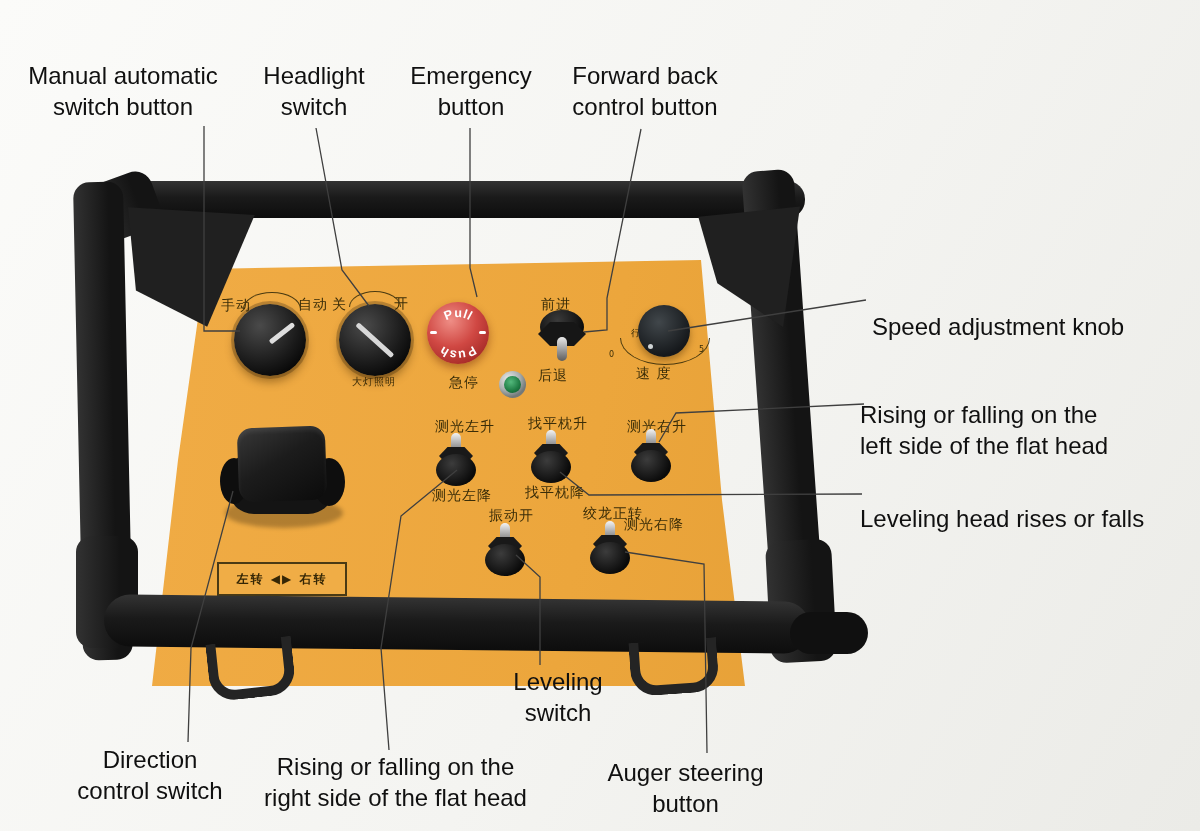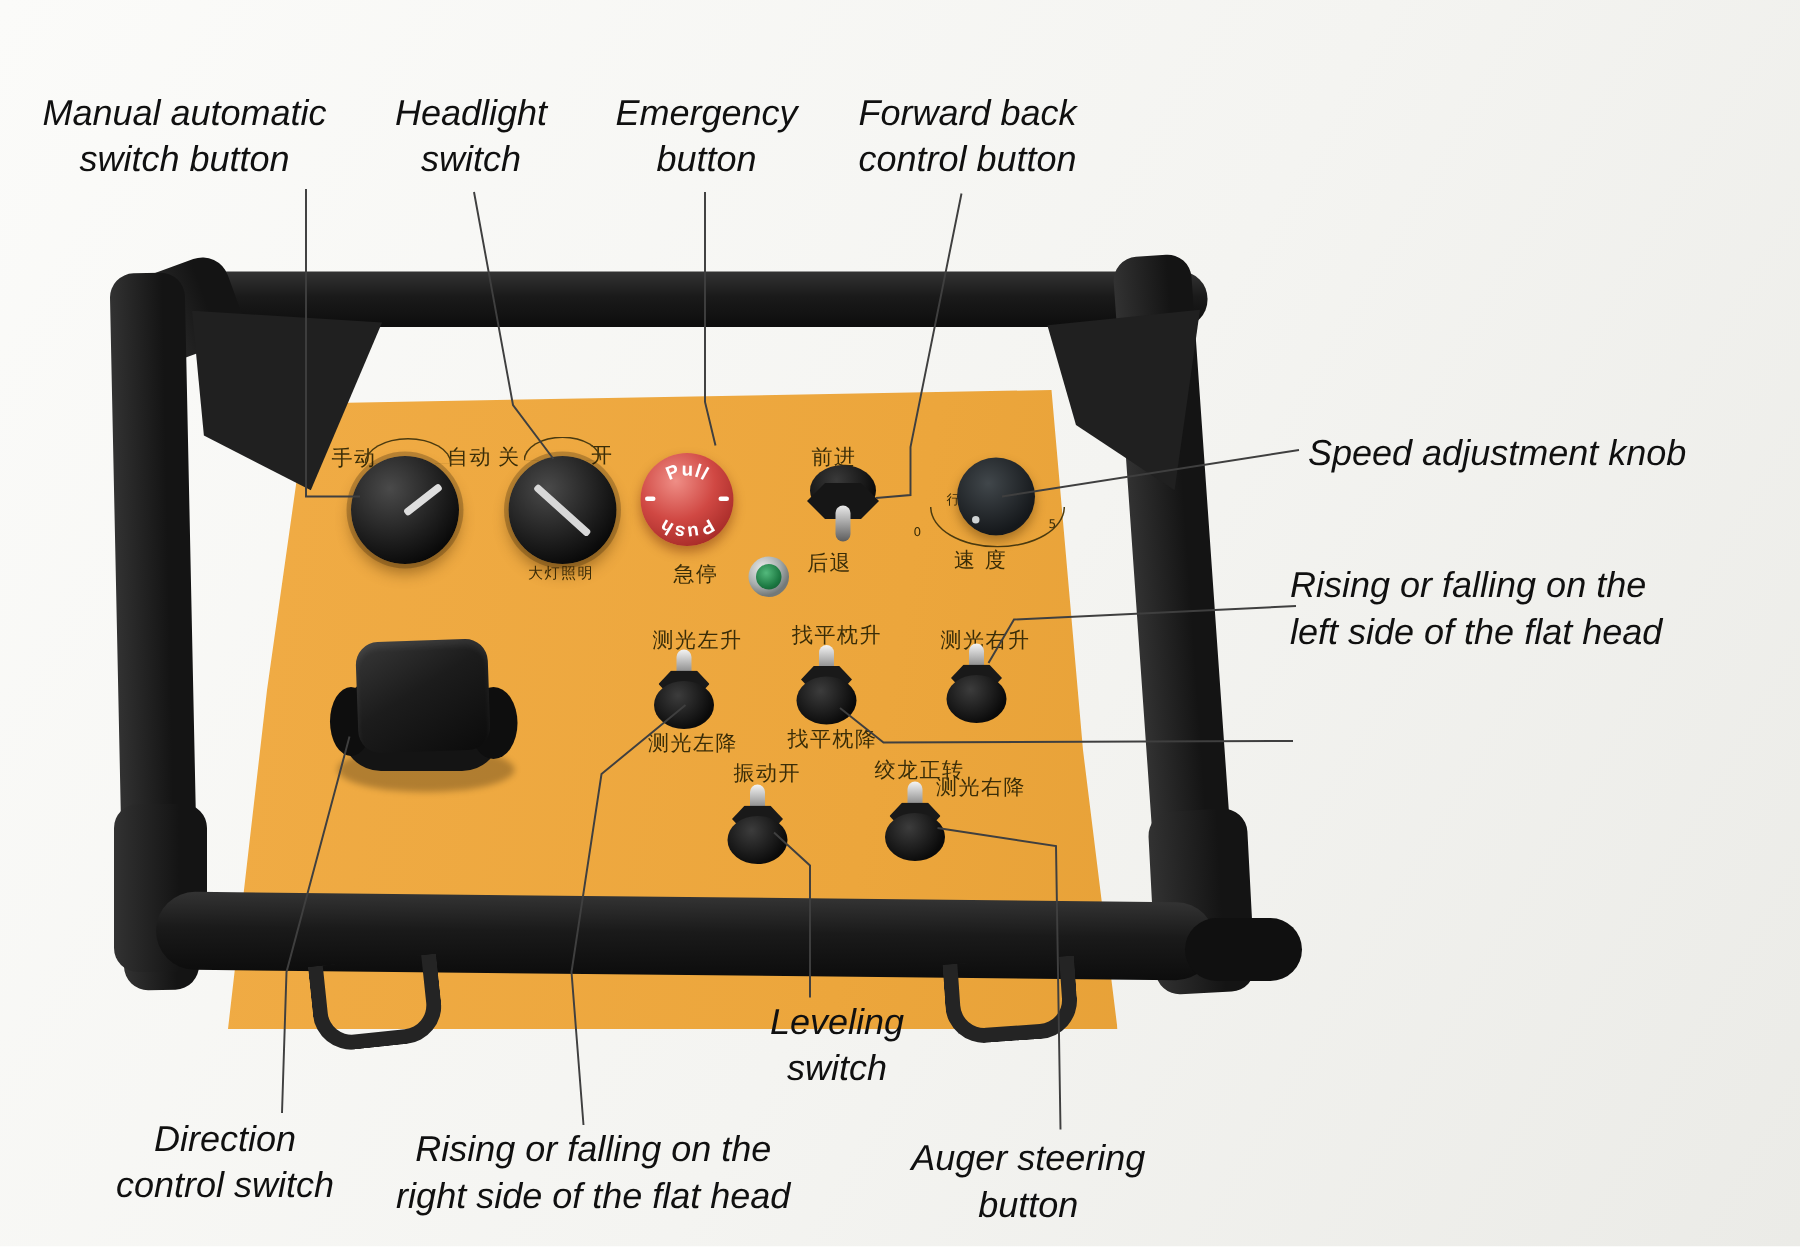--- a/index.html
+++ b/index.html
@@ -1,22 +1,22 @@
 <!DOCTYPE html>
 <html><head>
 <meta charset="utf-8">
 <style>
   html,body{margin:0;padding:0;}
   .scene{position:relative;width:1200px;height:831px;overflow:hidden;
          background:linear-gradient(120deg,#fbfbf9 0%,#f4f4f1 55%,#ebebe7 100%);
          font-family:"Liberation Sans",sans-serif;}
   
   .lbl{position:absolute;font-size:24px;line-height:1.3;color:#101010;
-       white-space:pre-line;text-align:center;font-style:italic;}
-  .lbl.leftal{text-align:left;}
+       white-space:pre-line;text-align:center;}
+  .lbl.leftal{text-align:left;margin-top:24px;}
   
   .bar{position:absolute;background:linear-gradient(#333 0%,#1a1a1a 45%,#0d0d0d 100%);
        border-radius:18px;}
   .vbar{position:absolute;background:linear-gradient(90deg,#323232,#141414 70%);
         border-radius:16px;}
   .bracket{position:absolute;background:#202020;}
   .hook{position:absolute;border:10px solid #242424;border-top:none;
         border-radius:0 0 26px 26px;background:transparent;}
   
   .panel{position:absolute;left:0;top:0;width:1200px;height:831px;
@@ -173,20 +173,23 @@
     <div class="nut"></div>
     <div class="boot"></div>
   </div>
 
   <div class="joy-shadow" style="left:225px;top:498px;width:118px;height:30px;"></div>
   <div class="joy-collar" style="left:228px;top:452px;width:106px;height:62px;"></div>
   <div class="joy-lobe" style="left:220px;top:458px;width:28px;height:46px;"></div>
   <div class="joy-lobe" style="left:313px;top:458px;width:32px;height:48px;"></div>
   <div class="joy-knob" style="left:238px;top:427px;width:88px;height:74px;transform:rotate(-2deg);"></div>
 
+  <div class="plate" style="left:217px;top:562px;width:126px;height:30px;">
+    <span>左转 ◀▶ 右转</span>
+  </div>
 
   <div class="bar" style="left:100px;top:181px;width:705px;height:37px;"></div>
   <div class="vbar" style="left:92px;top:176px;width:66px;height:60px;border-radius:18px;transform:rotate(-20deg);"></div>
   <div class="vbar" style="left:78px;top:182px;width:50px;height:478px;transform:rotate(-1.2deg);"></div>
   <div class="vbar" style="left:757px;top:170px;width:52px;height:450px;transform:rotate(-4deg);"></div>
   <div class="bracket" style="left:128px;top:202px;width:132px;height:130px;clip-path:polygon(0% 4%,96% 10%,60% 96%,6% 68%);"></div>
   <div class="bracket" style="left:694px;top:204px;width:106px;height:128px;clip-path:polygon(4% 10%,100% 2%,84% 96%,22% 62%);"></div>
   <div class="vbar" style="left:76px;top:536px;width:62px;height:112px;"></div>
   <div class="vbar" style="left:768px;top:540px;width:66px;height:122px;transform:rotate(-3deg);"></div>
   <div class="bar" style="left:104px;top:598px;width:706px;height:52px;border-radius:26px;transform:rotate(0.6deg);"></div>
@@ -212,20 +215,21 @@
 switch button</div>
   <div class="lbl" style="left:248px;top:60px;width:132px;">Headlight
 switch</div>
   <div class="lbl" style="left:395px;top:60px;width:152px;">Emergency
 button</div>
   <div class="lbl" style="left:556px;top:60px;width:178px;">Forward back
 control button</div>
   <div class="lbl leftal" style="left:872px;top:287px;width:320px;">Speed adjustment knob</div>
   <div class="lbl leftal" style="left:860px;top:375px;width:335px;">Rising or falling on the
 left side of the flat head</div>
+  <div class="lbl leftal" style="left:860px;top:479px;width:340px;">Leveling head rises or falls</div>
   <div class="lbl" style="left:52px;top:744px;width:196px;">Direction
 control switch</div>
   <div class="lbl" style="left:238px;top:751px;width:315px;">Rising or falling on the
 right side of the flat head</div>
   <div class="lbl" style="left:494px;top:666px;width:128px;">Leveling
 switch</div>
   <div class="lbl" style="left:598px;top:757px;width:175px;">Auger steering
 button</div>
 
 </div>

